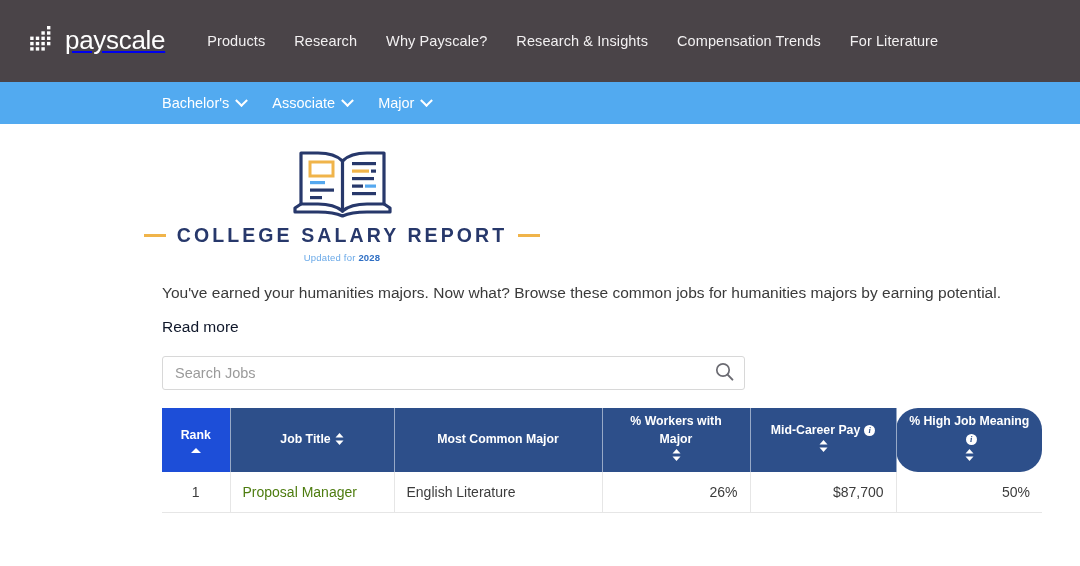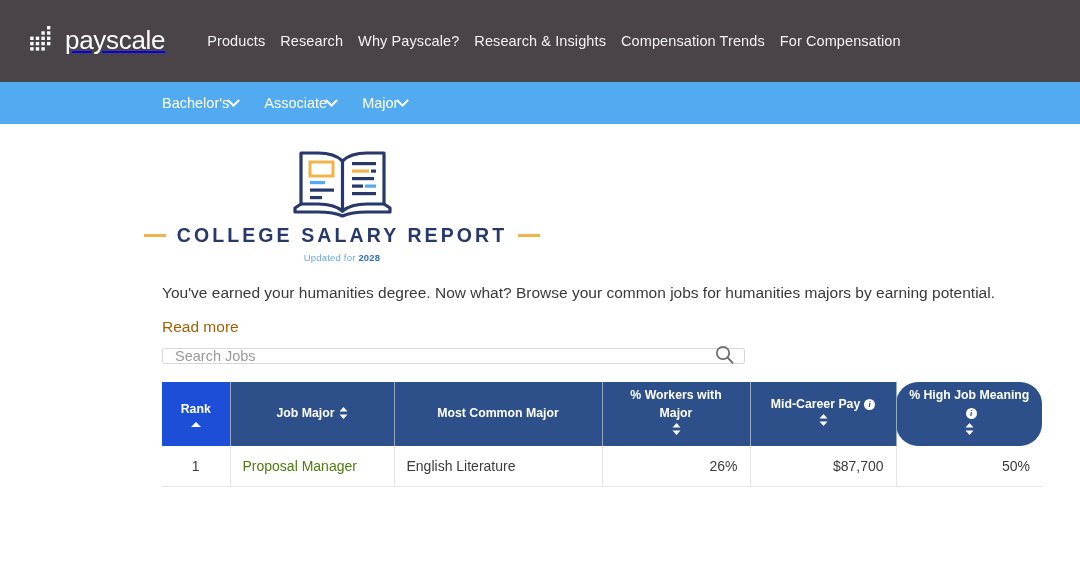--- a/index.html
+++ b/index.html
@@ -34,21 +34,21 @@
     color: #ffffff;
     font-size: 26px;
     letter-spacing: -0.3px;
     font-weight: 400;
     line-height: 1;
     padding-bottom: 2px;
   }
   .topnav {
     display: flex;
     align-items: center;
-    gap: 15px;
+    gap: 29px;
   }
   .topnav a {
     color: #f2f0f1;
     font-size: 14.5px;
     text-decoration: none;
     font-weight: 500;
     letter-spacing: 0.1px;
     white-space: nowrap;
   }
 
@@ -57,21 +57,21 @@
     height: 42px;
     background: #52aaf0;
     display: flex;
     align-items: center;
     padding-left: 162px;
     gap: 26px;
   }
   .subnav-item {
     display: flex;
     align-items: center;
-    gap: 0;
+    gap: 8px;
     color: #ffffff;
     font-size: 14.5px;
     text-decoration: none;
     white-space: nowrap;
   }
   .chev {
     display: inline-block;
     width: 9px;
     height: 9px;
     border-right: 2px solid #ffffff;
@@ -132,29 +132,29 @@
   p.lede {
     margin-top: 20px;
     font-size: 15.5px;
     color: #3a3a3a;
     line-height: 1.35;
   }
   a.readmore {
     display: inline-block;
     margin-top: 14px;
     font-size: 15.5px;
-    color: #a16207;
+    color: #0f172a;
     text-decoration: none;
   }
 
   
   .search-wrap {
-    margin-top: 12px;
+    margin-top: 20px;
     width: 583px;
-    height: 16px;
+    height: 34px;
     border: 1px solid #d8d8d8;
     border-radius: 3px;
     display: flex;
     align-items: center;
     background: #fff;
   }
   .search-input {
     flex: 1;
     border: none;
     outline: none;
@@ -275,21 +275,21 @@
       </svg>
     </span>
     <span class="brand-word">payscale</span>
   </a>
   <nav class="topnav">
     <a href="#">Products</a>
     <a href="#">Research</a>
     <a href="#">Why Payscale?</a>
     <a href="#">Research &amp; Insights</a>
     <a href="#">Compensation Trends</a>
-    <a href="#">For Compensation</a>
+    <a href="#">For Literature</a>
   </nav>
 </div>
 
 <div class="subnav">
   <a class="subnav-item" href="#">
     <span>Bachelor's</span>
     <i class="chev"></i>
   </a>
   <a class="subnav-item" href="#">
     <span>Associate</span>
@@ -328,21 +328,21 @@
     <div class="csr-line">
       <span class="dash"></span>
       <span class="csr-text">COLLEGE SALARY REPORT</span>
       <span class="dash"></span>
     </div>
     <div class="updated">
       <span>Updated for </span><b>2028</b>
     </div>
   </div>
 
-  <p class="lede">You've earned your humanities degree. Now what? Browse your common jobs for humanities majors by earning potential.</p>
+  <p class="lede">You've earned your humanities majors. Now what? Browse these common jobs for humanities majors by earning potential.</p>
   <a class="readmore" href="#">Read more</a>
 
   <div class="search-wrap">
     <input class="search-input" type="text" placeholder="Search Jobs" style="">
     <button class="search-btn">
       <span>
         <svg width="19" height="19" viewBox="0 0 19 19" xmlns="http://www.w3.org/2000/svg">
           <circle cx="8" cy="8" r="6.2" fill="none" stroke="#6b6b72" stroke-width="1.7"></circle>
           <line x1="12.6" y1="12.6" x2="17.4" y2="17.6" stroke="#6b6b72" stroke-width="2" stroke-linecap="round"></line>
         </svg>
@@ -360,21 +360,21 @@
           <col style="width:146px">
           <col style="width:146px">
       </colgroup>
       <thead>
         <tr>
           <th class="rank-col">
             <span class="th-stack">Rank</span>
             <span class="sort-asc"></span>
           </th>
           <th>
-            <span class="th-label">Job Major</span><span class="sort-ud"><svg width="9" height="12" viewBox="0 0 9 12">
+            <span class="th-label">Job Title</span><span class="sort-ud"><svg width="9" height="12" viewBox="0 0 9 12">
                   <polygon points="4.5,0 8.5,4.6 0.5,4.6" fill="#fff"></polygon>
                   <polygon points="4.5,12 8.5,7.4 0.5,7.4" fill="#fff"></polygon>
                 </svg></span>
           </th>
           <th>
             <span class="th-label">Most Common Major</span>
           </th>
           <th>
             <span class="th-stack">% Workers with Major</span>
             <span class="th-sortrow"><svg width="9" height="12" viewBox="0 0 9 12">

